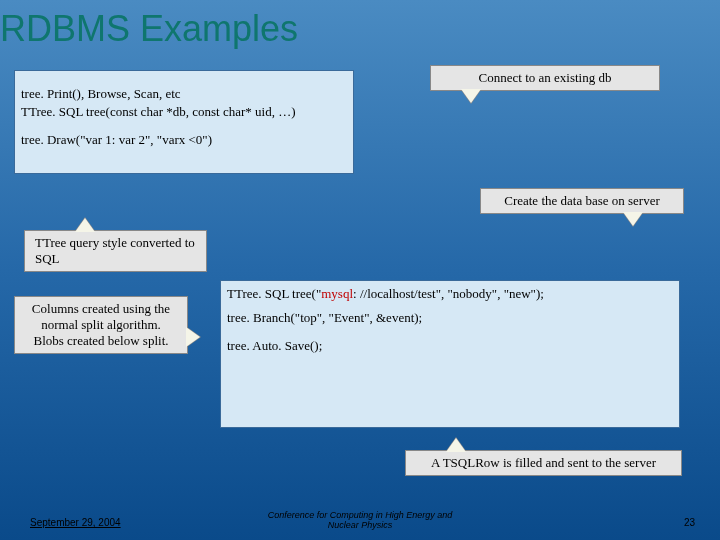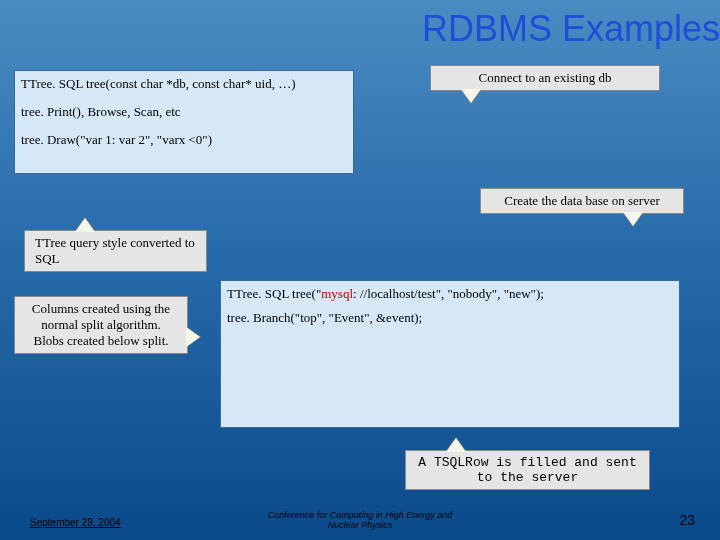--- a/index.html
+++ b/index.html
@@ -5,24 +5,24 @@
   * { margin: 0; padding: 0; box-sizing: border-box; }
   body {
     width: 720px;
     height: 540px;
     background: linear-gradient(to bottom, #4a8bc2 0%, #2568a8 50%, #0a4a8a 100%);
     font-family: "Times New Roman", serif;
     position: relative;
     overflow: hidden;
   }
   .title {
-    text-align: right;
+    text-align: left;
     font-family: Arial, sans-serif;
     font-size: 36px;
-    color: #1d4ed8;
+    color: #0f766e;
     font-weight: normal;
     padding-top: 8px;
   }
   .box {
     position: absolute;
     background: #d6e8f5;
     border: 1px solid #3a6a9a;
     padding: 4px 6px;
     font-size: 13px;
     line-height: 1.4;
@@ -59,21 +59,21 @@
     font-family: Arial, sans-serif;
     font-size: 9px;
     font-style: italic;
     color: #000;
   }
   .footer-num {
     position: absolute;
     bottom: 12px;
     right: 25px;
     font-family: Arial, sans-serif;
-    font-size: 14px;
+    font-size: 10px;
     color: #000;
   }
   
   #c1::after { 
     border-top: 14px solid #f5f5e8;
     border-left: 10px solid transparent;
     border-right: 10px solid transparent;
     left: 30px; bottom: -13px;
     filter: drop-shadow(0 1px 0 #888);
   }
@@ -105,42 +105,43 @@
     left: 40px; top: -13px;
     filter: drop-shadow(0 -1px 0 #888);
   }
 </style>
 </head>
 <body>
 
 <h1 class="title">RDBMS Examples</h1>
 
 <div class="box" style="left:14px; top:70px; width:340px; height:104px;">
+  <span class="code-line" style="margin-top:10px;">tree. Print(), Browse, Scan, etc</span>
   <span class="code-line">TTree. SQL tree(const char *db, const char* uid, …)</span>
-  <span class="code-line" style="margin-top:10px;">tree. Print(), Browse, Scan, etc</span>
   <span class="code-line" style="margin-top:10px;">tree. Draw("var 1: var 2", "varx &lt;0")</span>
 </div>
 
 <div class="callout" id="c1" style="left:430px; top:65px; width:230px;">Connect to an existing db</div>
 
 <div class="callout" id="c2" style="left:480px; top:188px; width:204px;">
   <span>Create the data base on server</span>
 </div>
 
 <div class="callout" id="c3" style="left:24px; top:230px; width:183px; text-align:left; padding-left:10px;">TTree query style converted to SQL</div>
 
 <div class="box" style="left:220px; top:280px; width:460px; height:148px;">
   <span class="code-line">
     <span>TTree. SQL tree("</span><span class="mysql">mysql</span><span>: //localhost/test", "nobody", "new");</span>
   </span>
   <span class="code-line" style="margin-top:6px;">tree. Branch("top", "Event", &amp;event);</span>
+  <span class="code-line" style="margin-top:10px;">tree. Auto. Save();</span>
 </div>
 
 <div class="callout" id="c4" style="left:14px; top:296px; width:174px; white-space:pre-line;">Columns created using the normal split algorithm.
 Blobs created below split.</div>
 
-<div class="callout" id="c5" style="left:405px; top:450px; width:245px;font-family:Liberation Mono, monospace;">A TSQLRow is filled and sent to the server</div>
+<div class="callout" id="c5" style="left:405px; top:450px; width:277px;">A TSQLRow is filled and sent to the server</div>
 
 <div class="footer-date">September 29, 2004</div>
 <div class="footer-center">
   <span>Conference for Computing in High Energy and<br>Nuclear Physics</span>
 </div>
 <div class="footer-num">23</div>
 
 </body></html>

